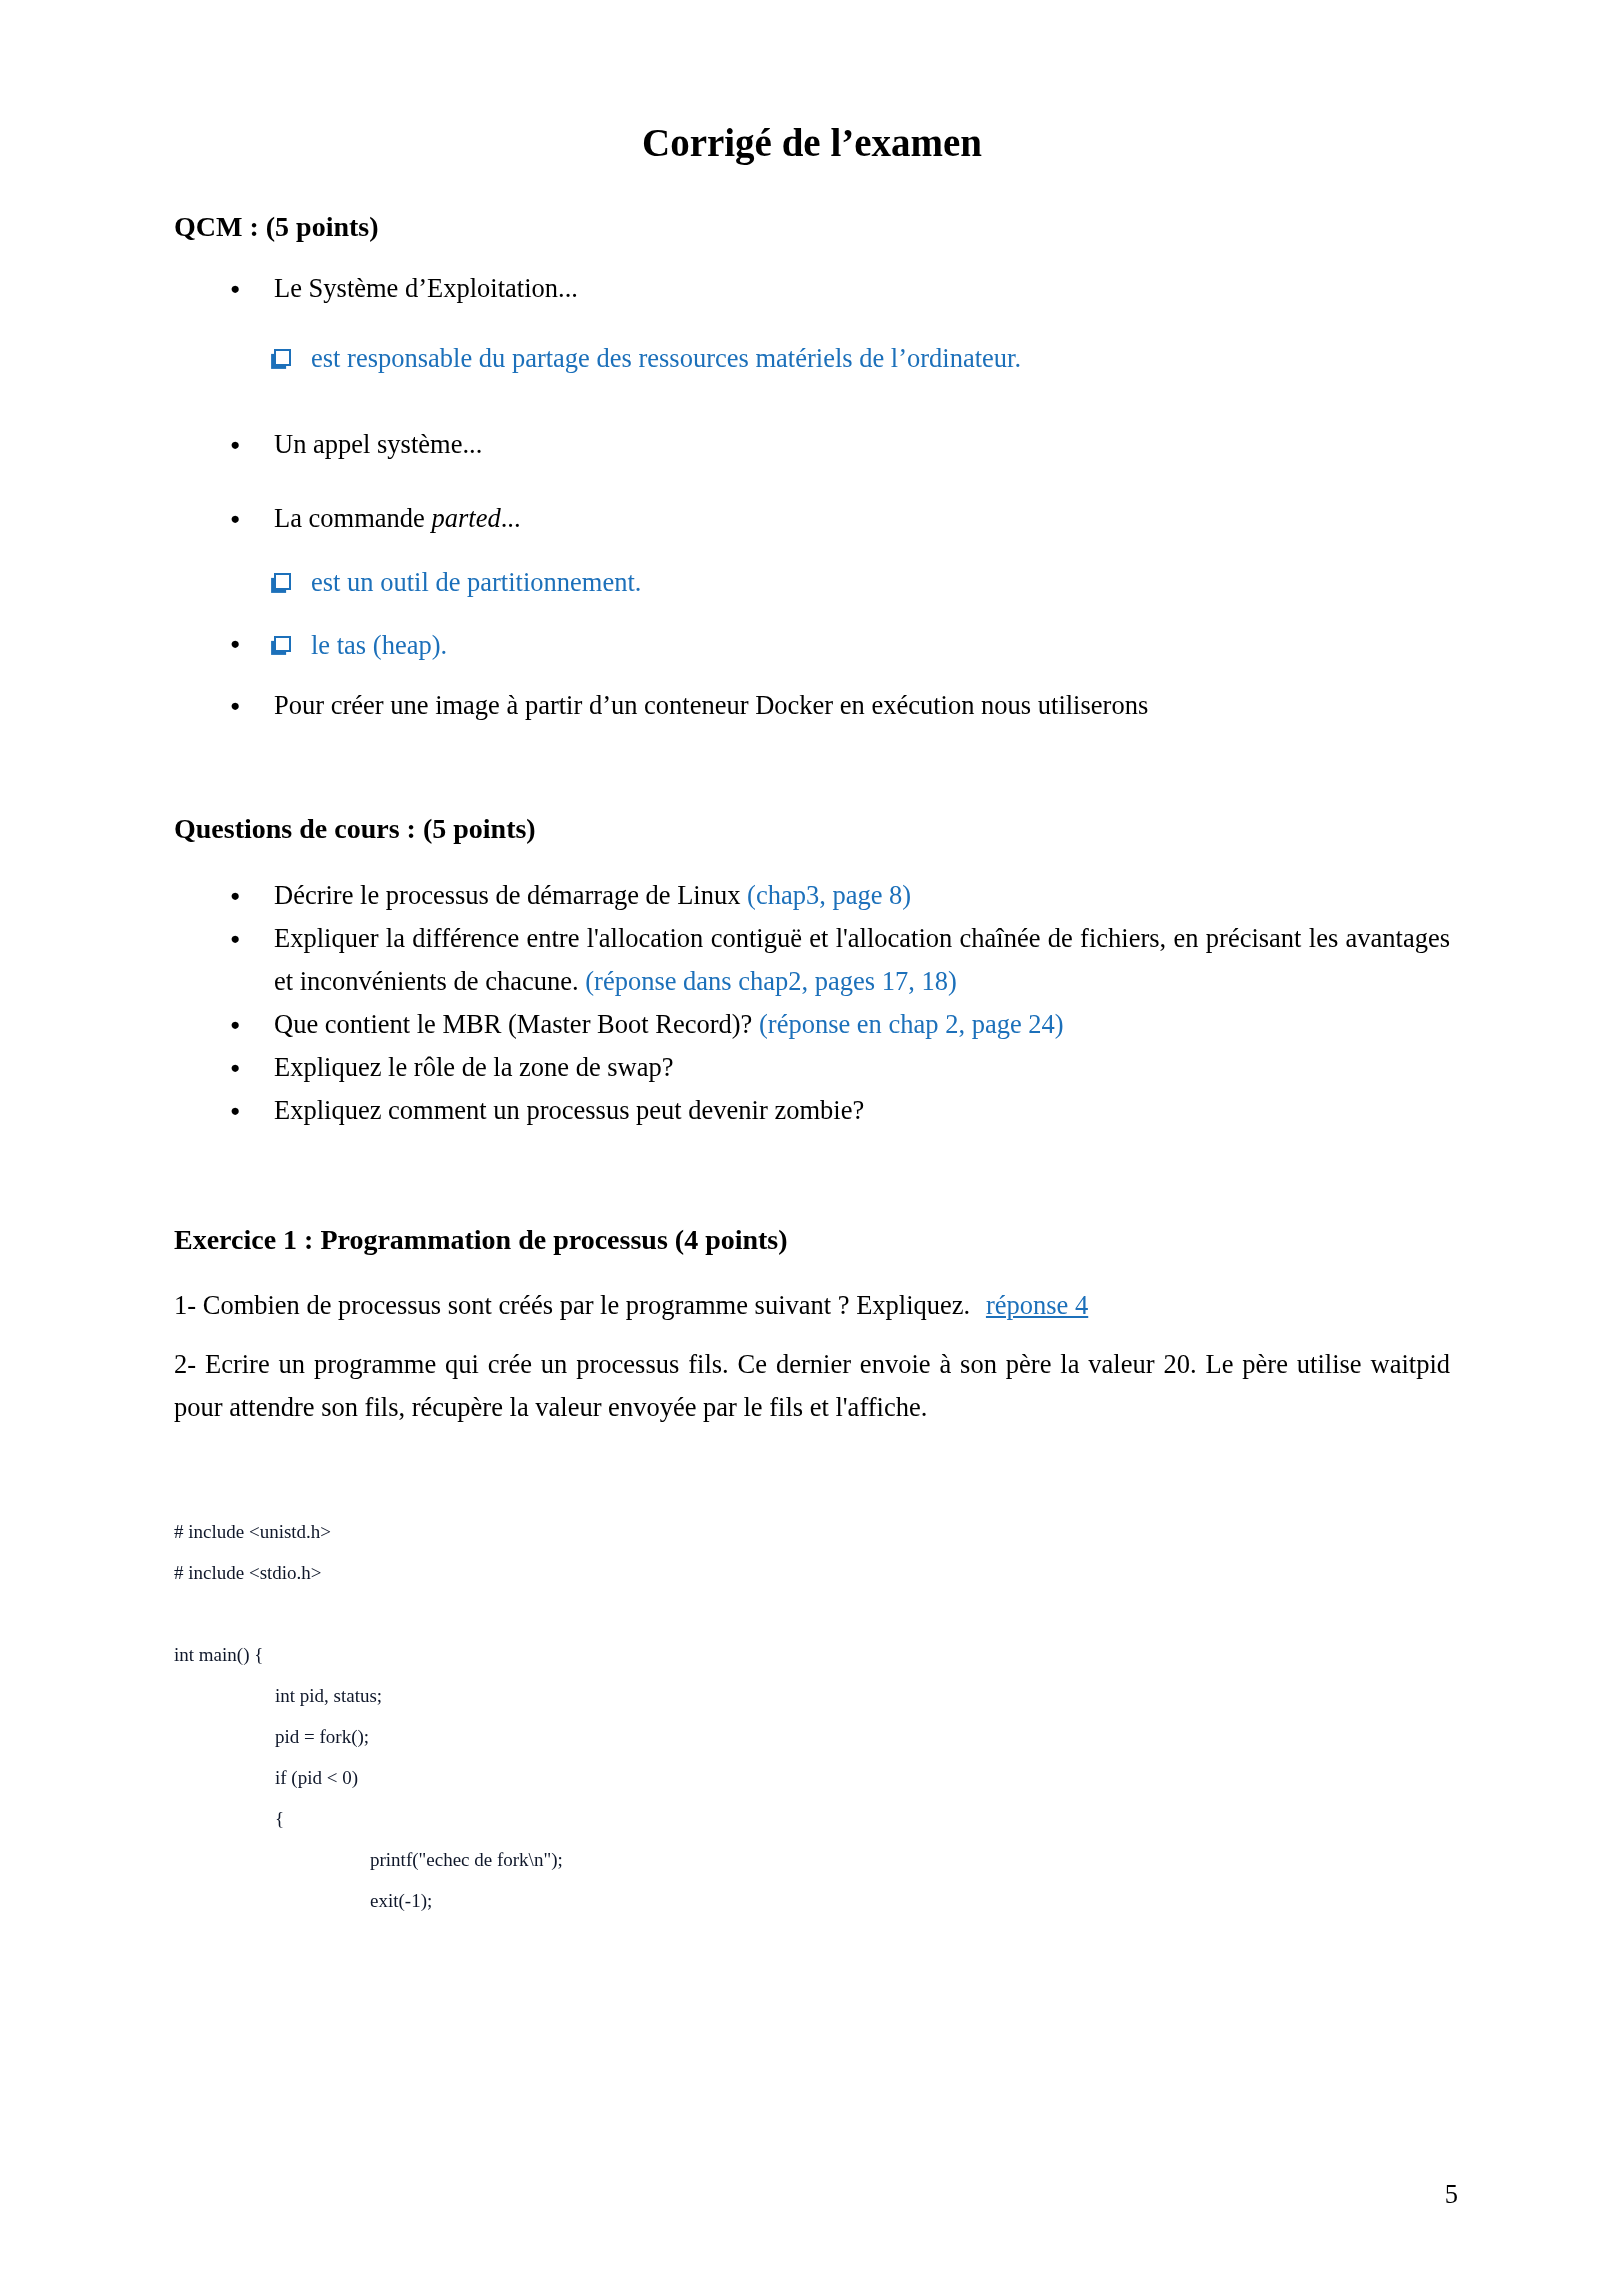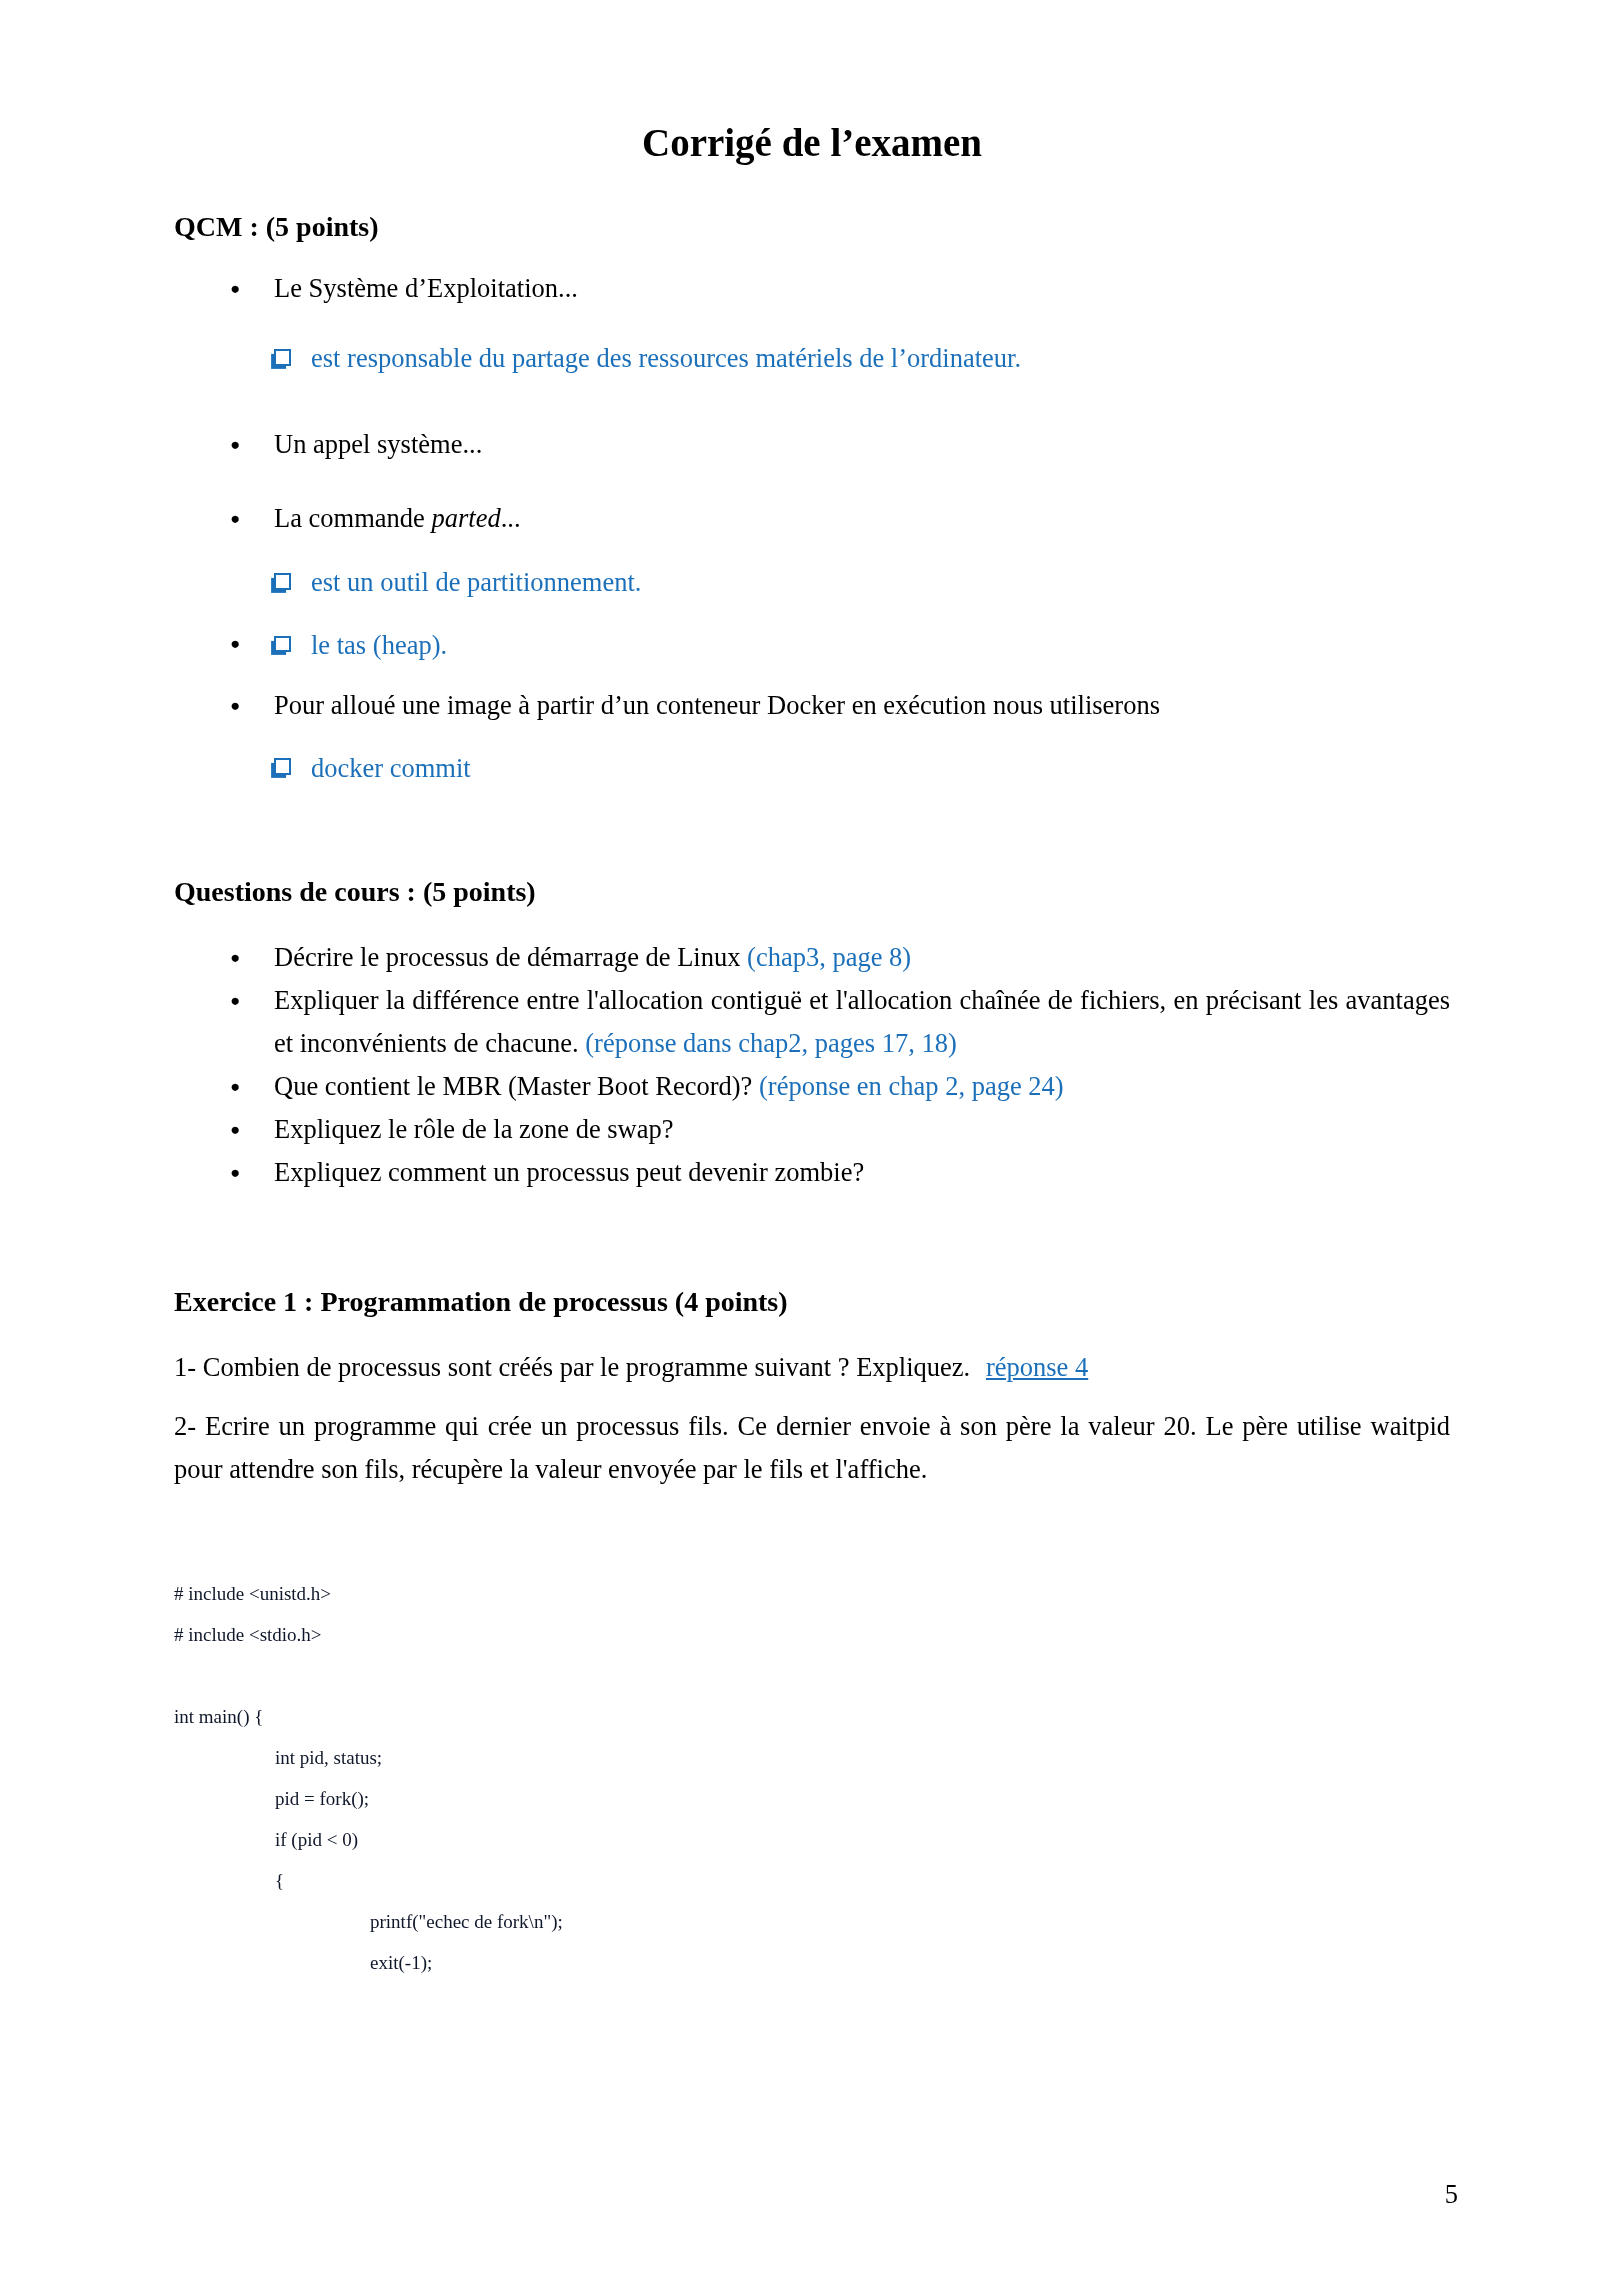--- a/index.html
+++ b/index.html
@@ -93,25 +93,21 @@
     <div class="li mt-s4">
       <span class="bullet">●</span>
     </div>
     <div class="li answer mt-a4">
       <span class="checkbox"></span>
       <span class="blue">le tas (heap).</span>
     </div>
 
     <div class="li mt-s5">
       <span class="bullet">●</span>
-      <span>Pour alloué une image à partir d’un conteneur Docker en exécution nous utiliserons</span>
-    </div>
-    <div class="li answer mt-a5">
-      <span class="checkbox"></span>
-      <span class="blue">docker commit</span>
+      <span>Pour créer une image à partir d’un conteneur Docker en exécution nous utiliserons</span>
     </div>
 
     <div class="h2 h-questions">Questions de cours : (5 points)</div>
 
     <div class="qlist">
       <div class="qli">
         <span class="bullet">●</span>
         <span>Décrire le processus de démarrage de Linux </span><span class="blue">(chap3, page 8)</span>
       </div>
       <div class="qli just">

